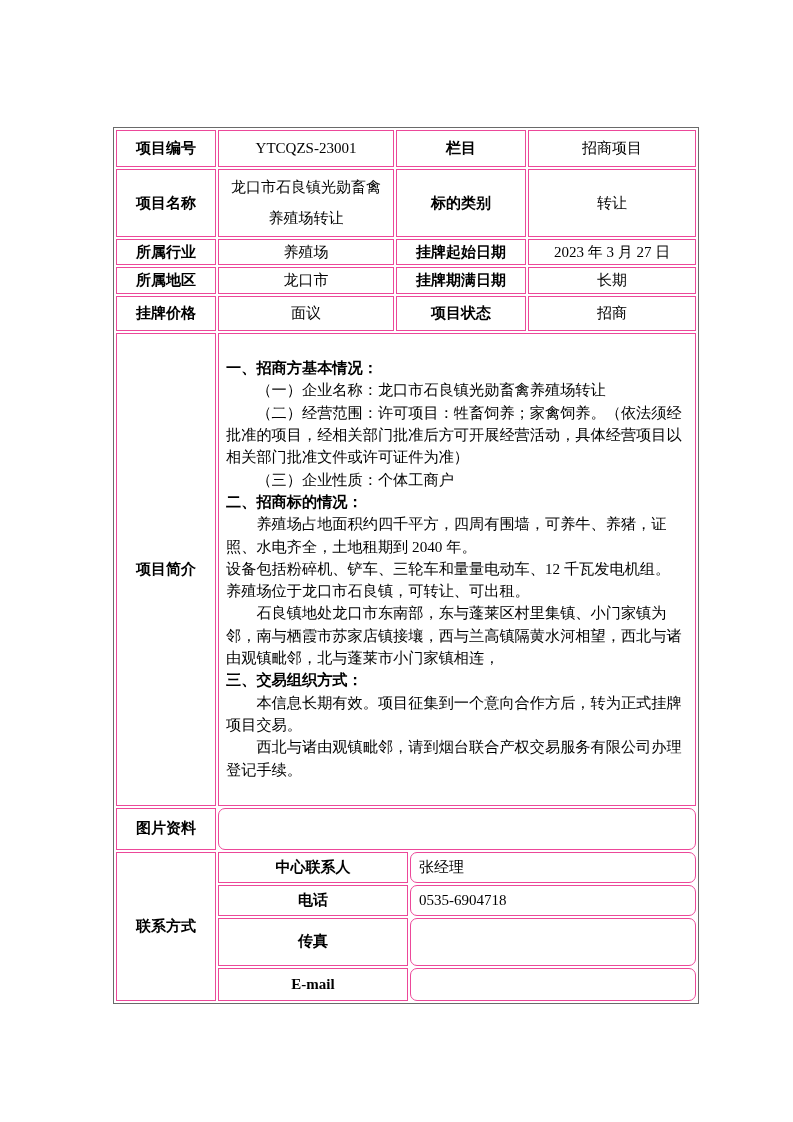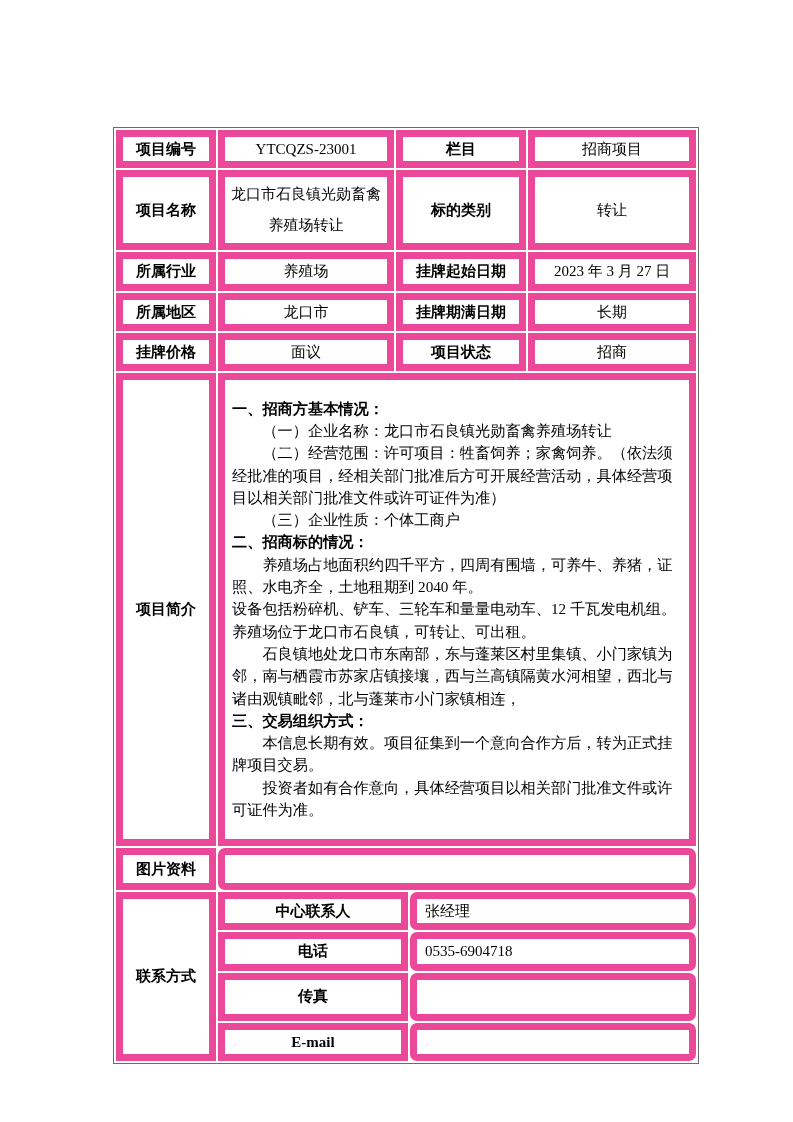--- a/index.html
+++ b/index.html
@@ -20,21 +20,21 @@
     top: 127px;
     width: 584px;
     border-collapse: separate;
     border-spacing: 2px;
     border: 1px solid #6a6a6a;
     table-layout: fixed;
     box-sizing: border-box;
     background: #ffffff;
   }
   td {
-    border: 7px solid #ec4899;
+    border: 1px solid #ec4899;
     box-sizing: border-box;
     font-size: 15px;
     line-height: 1.35;
     vertical-align: middle;
     padding: 2px 6px;
     overflow: hidden;
   }
   td.lbl {
     font-weight: bold;
     text-align: center;
@@ -120,21 +120,21 @@
       <p class="p-indent">（一）企业名称：龙口市石良镇光勋畜禽养殖场转让</p>
       <p class="p-indent">（二）经营范围：许可项目：牲畜饲养；家禽饲养。（依法须经批准的项目，经相关部门批准后方可开展经营活动，具体经营项目以相关部门批准文件或许可证件为准）</p>
       <p class="p-indent">（三）企业性质：个体工商户</p>
       <p class="p-heading">二、招商标的情况：</p>
       <p class="p-indent">养殖场占地面积约四千平方，四周有围墙，可养牛、养猪，证照、水电齐全，土地租期到 2040 年。</p>
       <p class="p-flush">设备包括粉碎机、铲车、三轮车和量量电动车、12 千瓦发电机组。</p>
       <p class="p-flush">养殖场位于龙口市石良镇，可转让、可出租。</p>
       <p class="p-indent">石良镇地处龙口市东南部，东与蓬莱区村里集镇、小门家镇为邻，南与栖霞市苏家店镇接壤，西与兰高镇隔黄水河相望，西北与诸由观镇毗邻，北与蓬莱市小门家镇相连，</p>
       <p class="p-heading">三、交易组织方式：</p>
       <p class="p-indent">本信息长期有效。项目征集到一个意向合作方后，转为正式挂牌项目交易。</p>
-      <p class="p-indent">投资者如有合作意向，具体经营项目以相关部门批准文件或许可证件为准。</p>
+      <p class="p-indent">西北与诸由观镇毗邻，请到烟台联合产权交易服务有限公司办理登记手续。</p>
     </td>
   </tr>
 
   <tr>
     <td class="lbl" style="height:42px">图片资料</td>
     <td class="val-left" colspan="4"></td>
   </tr>
 
   <tr>
     <td class="lbl" rowspan="4">联系方式</td>

